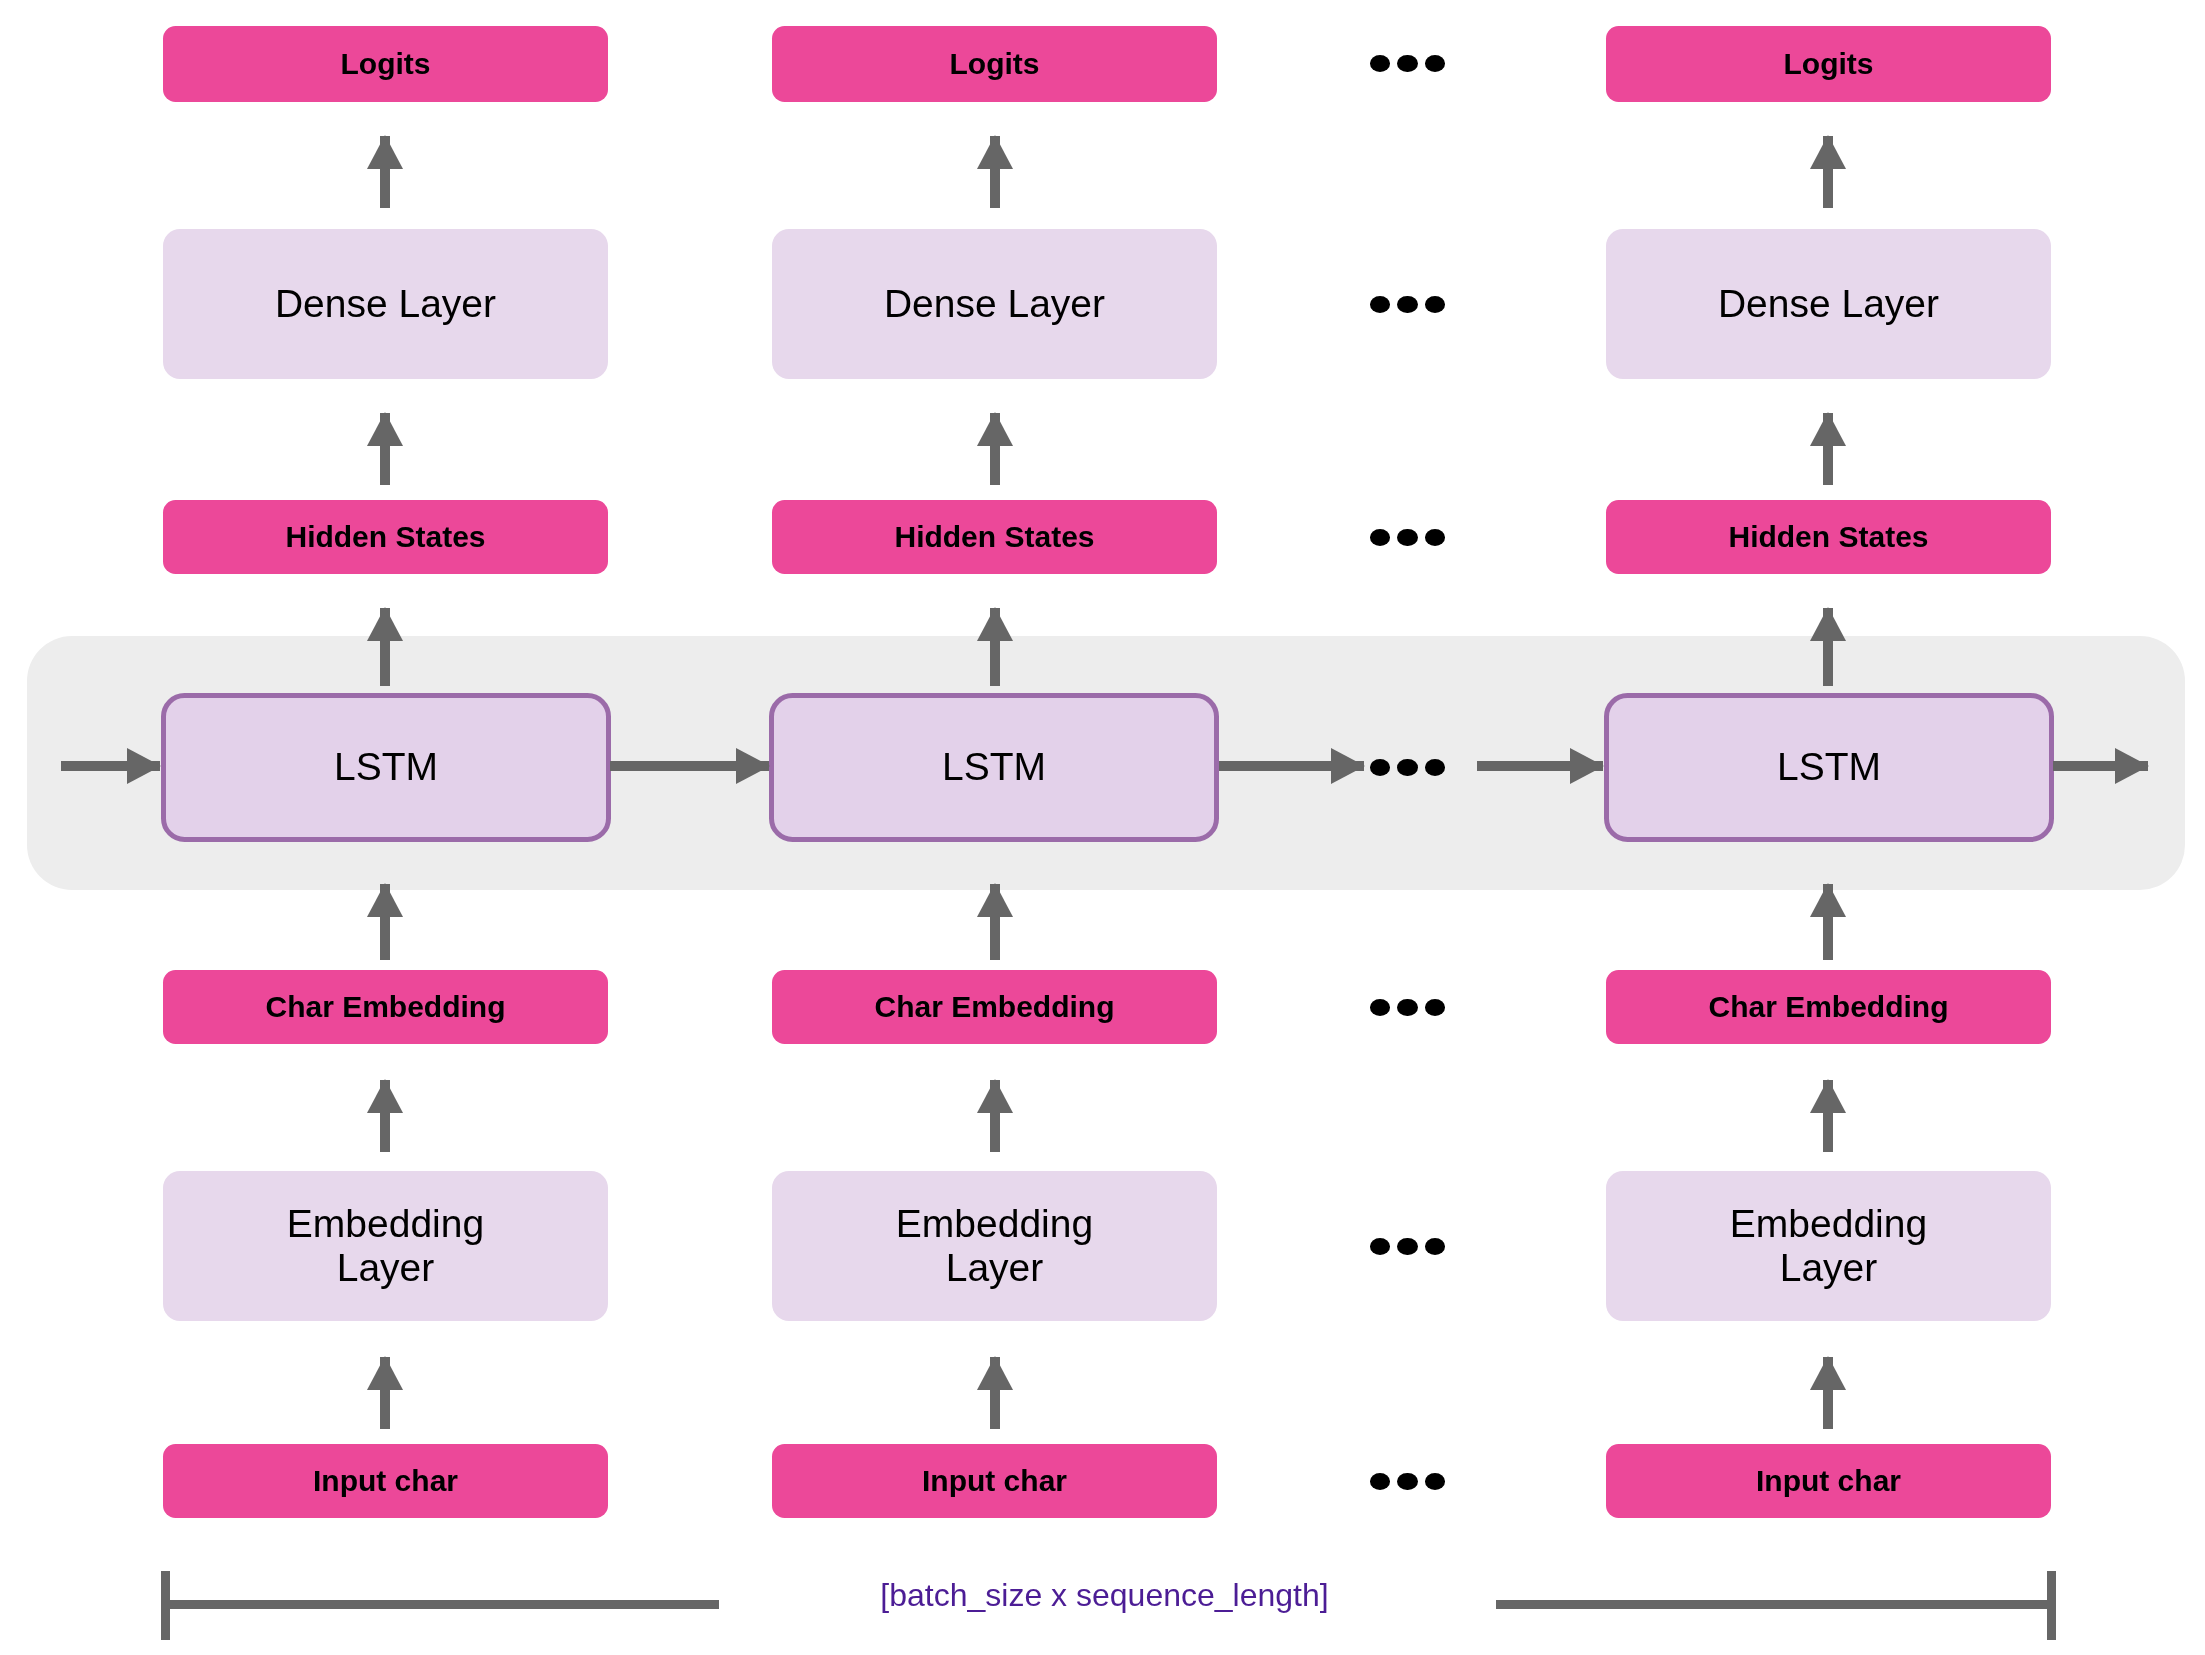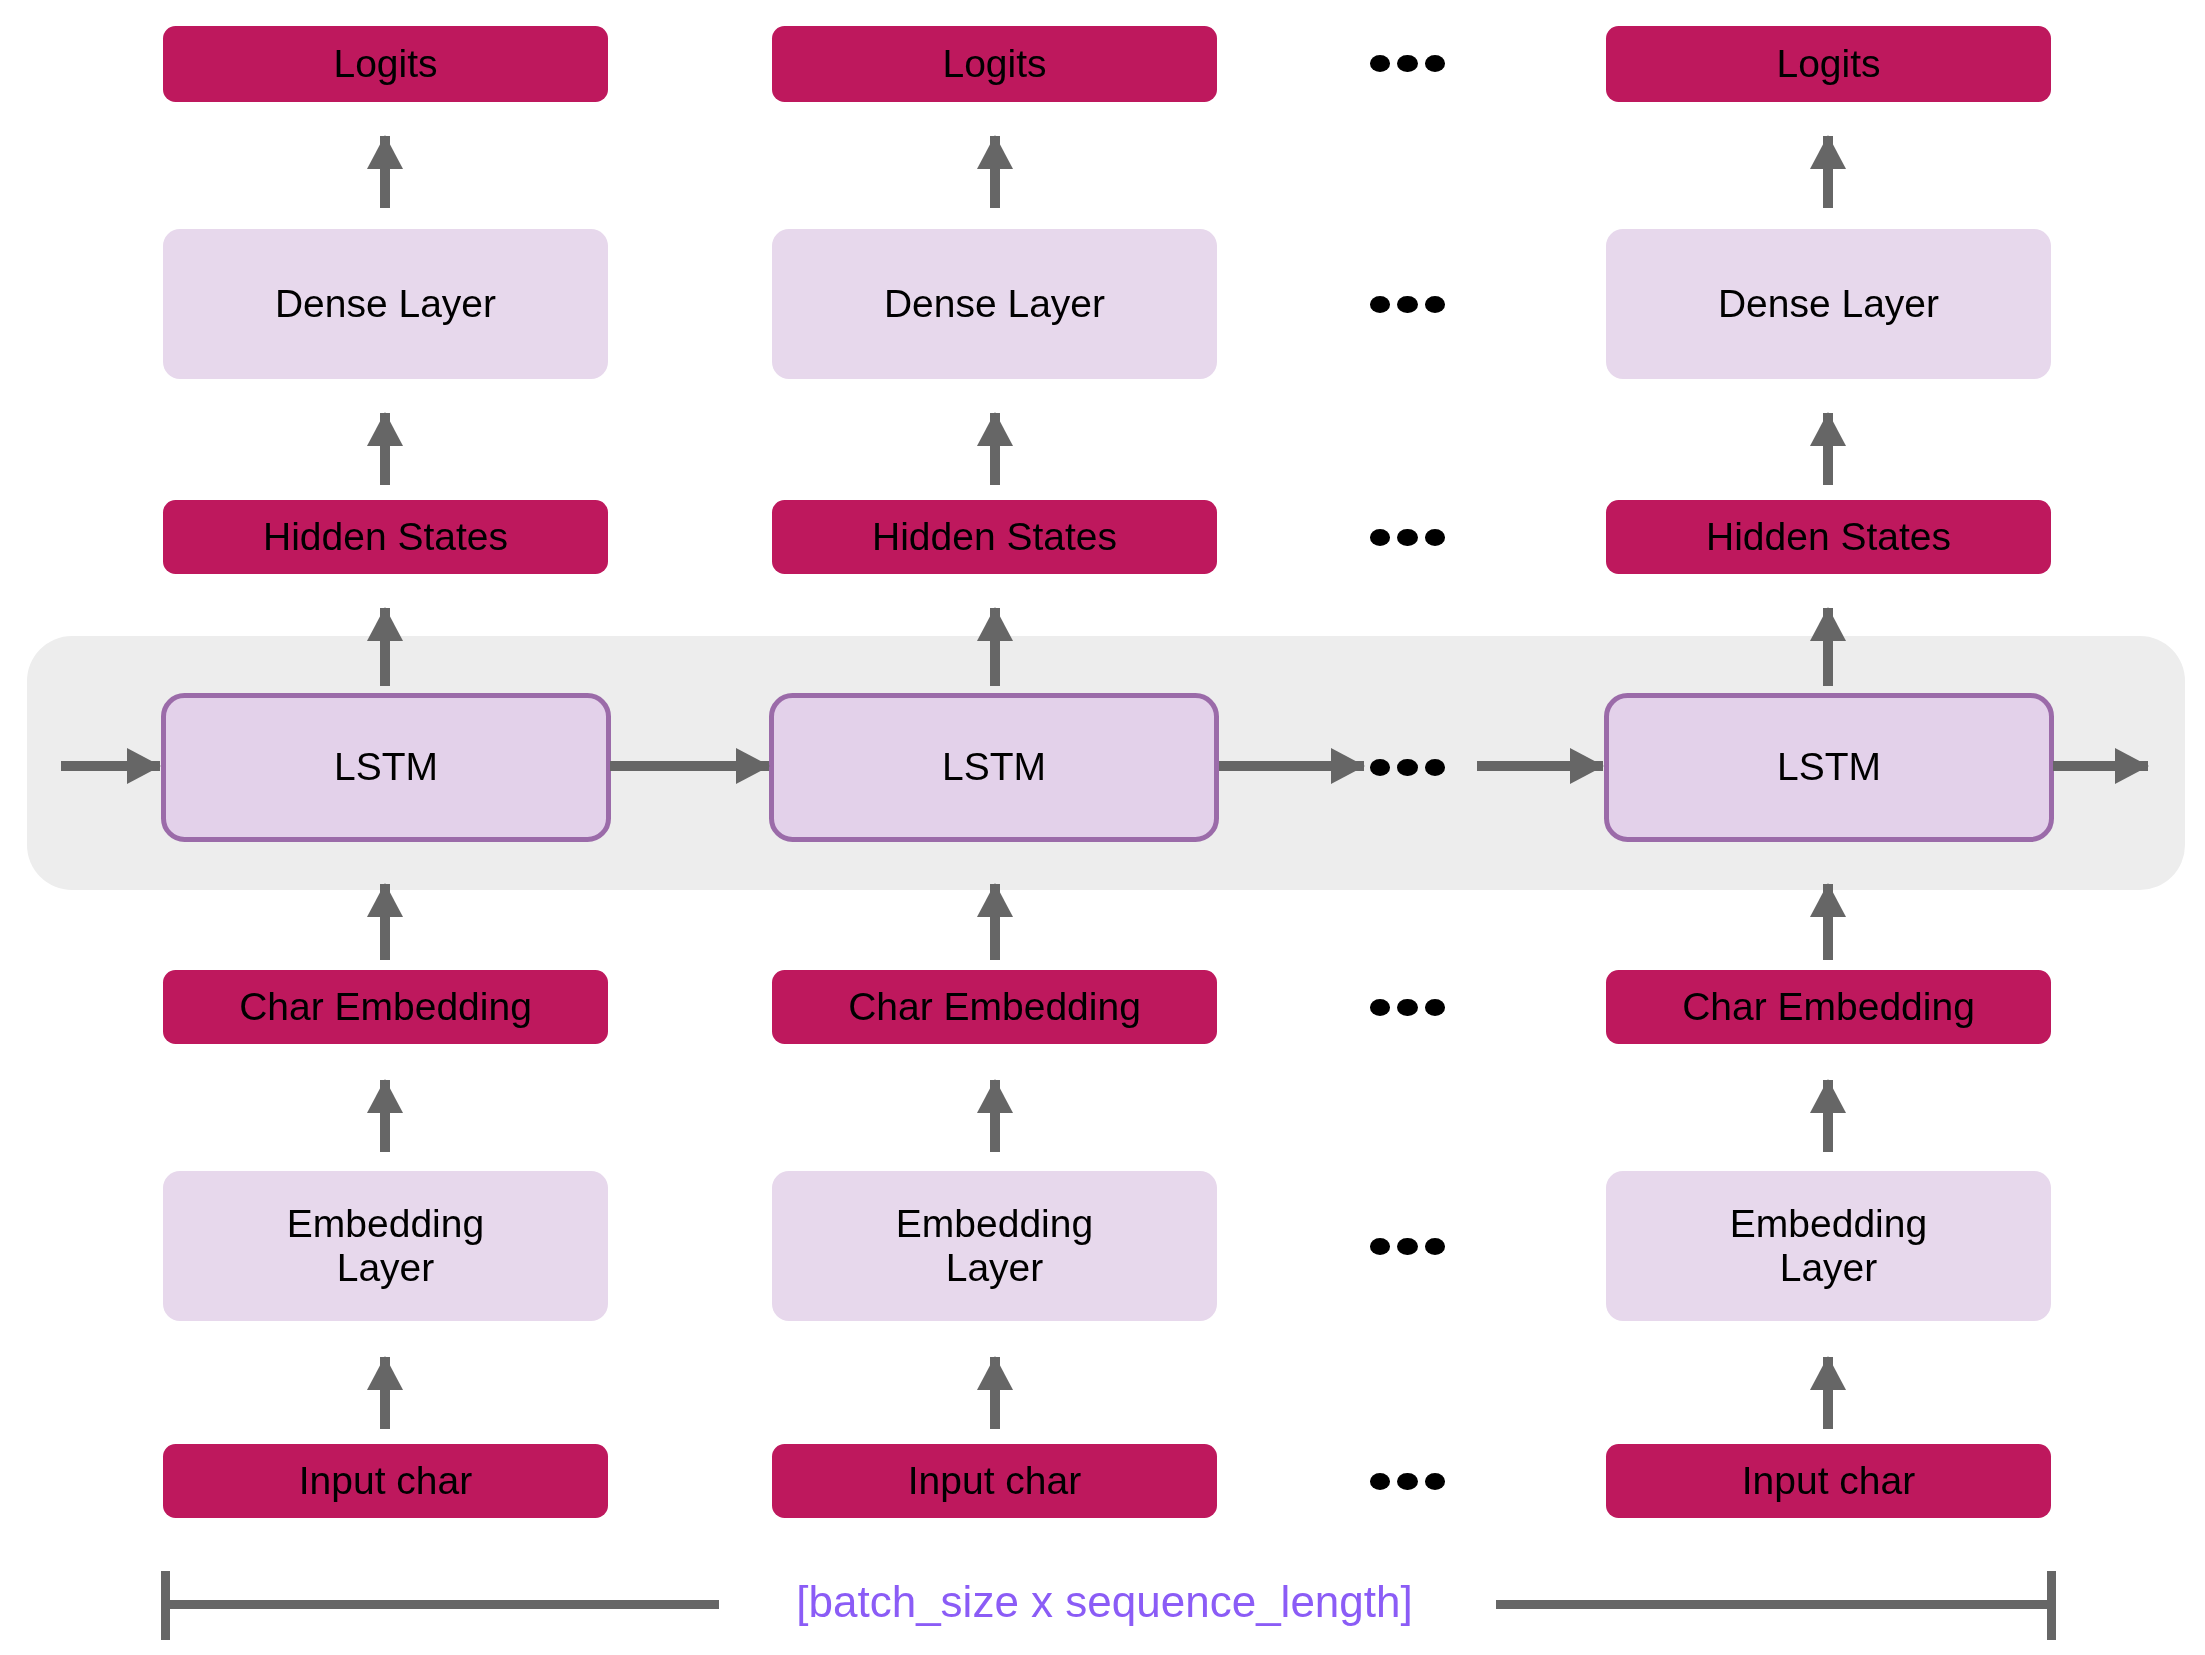--- a/index.html
+++ b/index.html
@@ -3,21 +3,21 @@
 <meta charset="utf-8">
 <style>
   html,body{margin:0;padding:0;background:#fff;}
   body{font-family:"Liberation Sans", sans-serif;}
   #stage{position:relative;width:2205px;height:1655px;background:#fff;overflow:hidden;}
 
   .band{position:absolute;background:#ededed;border-radius:45px;}
 
   .node{position:absolute;box-sizing:border-box;display:flex;align-items:center;
         justify-content:center;text-align:center;color:#000;line-height:1.14;}
-  .blue{background:#be185d;border-radius:12.5px;font-size:39px;}
+  .blue{background:#ec4899;border-radius:12.5px;font-size:30px;font-weight:bold;}
   .purple{background:#e7d8ec;border-radius:17px;font-size:39px;}
   .lstm{background:#e3d1ea;border:5.5px solid #9b6ba9;border-radius:23.5px;font-size:39px;}
 
   .dots{position:absolute;display:flex;align-items:center;justify-content:space-between;
         width:75px;height:20.4px;}
   .dots i{display:block;width:20.4px;height:17px;border-radius:50%;background:#000;}
 
   
   .varrow{position:absolute;width:0;}
   .varrow .shaft{position:absolute;left:-4.7px;top:0;width:9.4px;height:100%;background:#666;}
@@ -27,21 +27,21 @@
 
   
   .harrow{position:absolute;height:0;}
   .harrow .shaft{position:absolute;top:-4.7px;left:0;height:9.4px;width:100%;background:#666;}
   .harrow .head{position:absolute;top:-18px;right:-0.8px;width:0;height:0;
       border-top:18px solid transparent;border-bottom:18px solid transparent;
       border-left:34px solid #666;}
 
   .caliper-line{position:absolute;height:8.6px;background:#666;}
   .caliper-tick{position:absolute;width:8.6px;background:#666;}
-  .caliper-label{position:absolute;font-size:44px;color:#8b5cf6;white-space:nowrap;
+  .caliper-label{position:absolute;font-size:32px;color:#4c1d95;white-space:nowrap;
                  text-align:center;}
 </style>
 </head>
 <body>
 
 <div id="stage">
 
   <div class="band" style="left:27.4px;top:636px;width:2158px;height:254px;"></div>
 
   <div class="node blue" style="left:163px;top:26px;width:445px;height:76px;">Logits</div>

